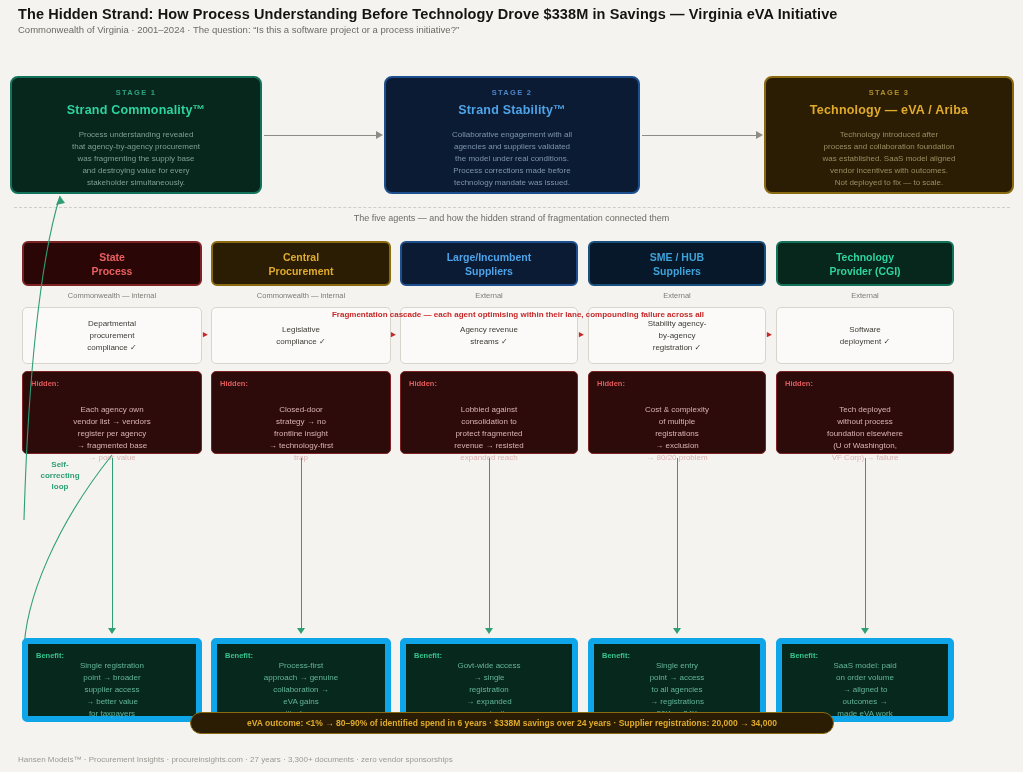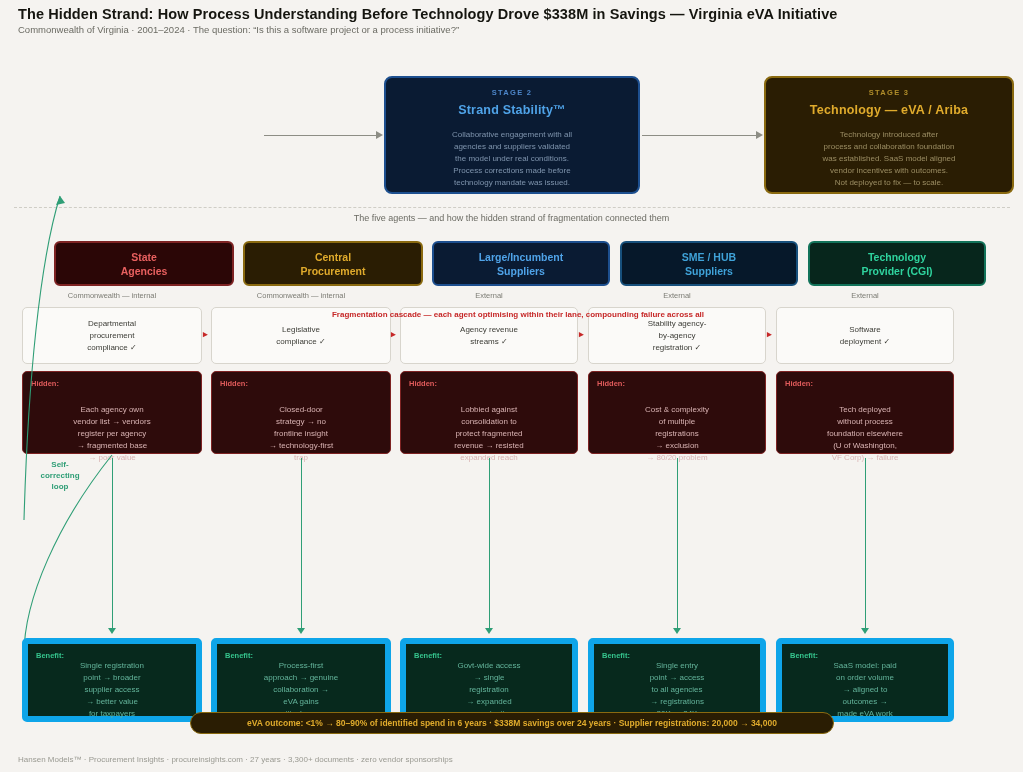--- a/index.html
+++ b/index.html
@@ -65,21 +65,21 @@
     border-top: 1px dashed #cfcdc6;
   }
   .agents-caption {
     position: absolute; left: 0; top: 213px; width: 1023px; text-align: center;
     font-size: 9px; color: #6b6b63;
   }
 
   
   .agent-head {
     position: absolute; top: 241px; height: 45px; border-radius: 6px;
-    border: 2px solid; text-align: center; margin-left: 32px;
+    border: 2px solid; text-align: center;
   }
   .agent-head .a-t1, .agent-head .a-t2 {
     font-size: 10.5px; font-weight: bold; line-height: 1.35;
   }
   .agent-head .a-t1 { margin-top: 7px; }
   .agent-scope {
     position: absolute; top: 291px; height: 12px; text-align: center;
     font-size: 7.5px; color: #7c7c74;
   }
 
@@ -151,20 +151,29 @@
   svg.overlay { position: absolute; left: 0; top: 0; width: 1023px; height: 772px; pointer-events: none; }
 </style>
 </head>
 <body>
 
 <div class="page">
 
   <div class="hdr-title">The Hidden Strand: How Process Understanding Before Technology Drove $338M in Savings — Virginia eVA Initiative</div>
   <div class="hdr-sub">Commonwealth of Virginia  ·  2001–2024  ·  The question: “Is this a software project or a process initiative?”</div>
 
+  <div class="stage" id="stage1">
+    <div class="s-label">STAGE 1</div>
+    <div class="s-title">Strand Commonality™</div>
+    <div class="s-body" style="white-space:pre-line">Process understanding revealed
+that agency-by-agency procurement
+was fragmenting the supply base
+and destroying value for every
+stakeholder simultaneously.</div>
+  </div>
   <div class="stage" id="stage2">
     <div class="s-label">STAGE 2</div>
     <div class="s-title">Strand Stability™</div>
     <div class="s-body" style="white-space:pre-line">Collaborative engagement with all
 agencies and suppliers validated
 the model under real conditions.
 Process corrections made before
 technology mandate was issued.</div>
   </div>
   <div class="stage" id="stage3">
@@ -180,21 +189,21 @@
   <div class="arrow-line" style="left:264px; width:112px;"></div>
   <div class="arrow-head" style="left:376px;"></div>
   <div class="arrow-line" style="left:642px; width:114px;"></div>
   <div class="arrow-head" style="left:756px;"></div>
 
   <div class="divider"></div>
   <div class="agents-caption">The five agents — and how the hidden strand of fragmentation connected them</div>
 
   <div class="agent-head" style="left:22px; width:180px; background:#2b0606; border-color:#7e2323;">
     <div class="a-t1" style="color:#e8605f;">State</div>
-    <div class="a-t2" style="color:#e8605f;">Agencies</div>
+    <div class="a-t2" style="color:#e8605f;">Process</div>
   </div>
   <div class="agent-head" style="left:211px; width:180px; background:#2a1d03; border-color:#8a6a10;">
     <div class="a-t1" style="color:#e0ab2c;">Central</div>
     <div class="a-t2" style="color:#e0ab2c;">Procurement</div>
   </div>
   <div class="agent-head" style="left:400px; width:178px; background:#0a1b33; border-color:#1d4f8f;">
     <div class="a-t1" style="color:#4fa3e8;">Large/Incumbent</div>
     <div class="a-t2" style="color:#4fa3e8;">Suppliers</div>
   </div>
   <div class="agent-head" style="left:588px; width:178px; background:#06182a; border-color:#17507c;">

